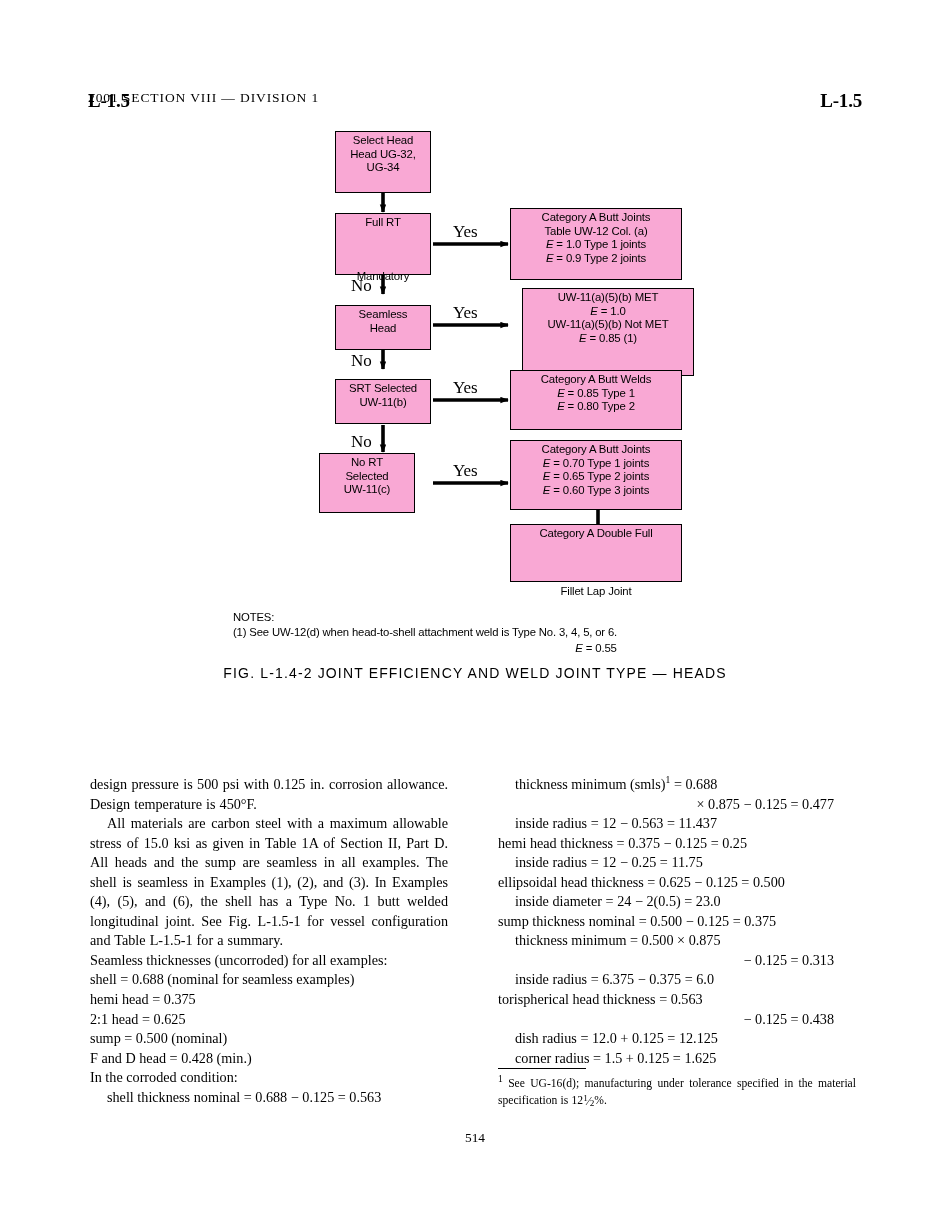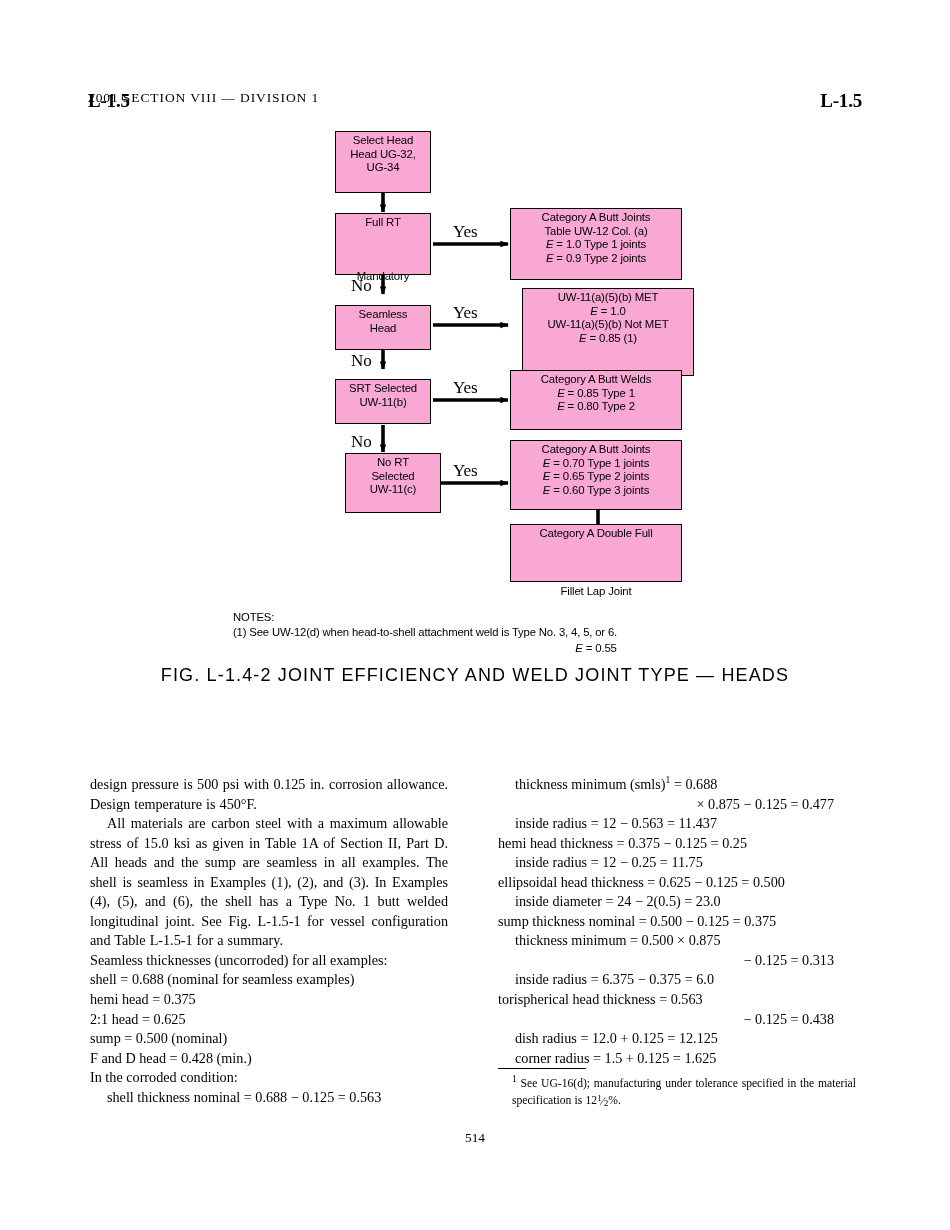--- a/index.html
+++ b/index.html
@@ -96,21 +96,21 @@
     letter-spacing: -0.15px;
   }
 
   #fig-caption {
     position: absolute;
     top: 665px;
     left: 0;
     width: 950px;
     text-align: center;
     font-family: "Liberation Sans", sans-serif;
-    font-size: 18px;
+    font-size: 14px;
     letter-spacing: 1.15px;
     white-space: nowrap;
   }
 
   
   .col {
     position: absolute;
     top: 775px;
     width: 358px;
     font-family: "Liberation Serif", serif;
@@ -146,21 +146,20 @@
   #footnote-rule {
     width: 88px;
     height: 0;
     border-top: 1px solid #000;
     margin-bottom: 7px;
   }
   #footnote .fn-text {
     text-align: justify;
     text-align-last: left;
     word-spacing: 0.4px;
-    margin-left: 14px;
   }
   .frac {
     display: inline-block;
     font-size: 9.2px;
     vertical-align: -0.12em;
     position: relative;
     top: -0.05em;
   }
   .frac .num { vertical-align: 0.42em; font-size: 9.2px; }
   .frac .den { vertical-align: -0.12em; font-size: 9.2px; }
@@ -226,21 +225,21 @@
   <div class="fbox" style="left:110px; top:180px; width:96px; height:45px;">
     <span class="ln">Seamless</span>
     <span class="ln">Head</span>
   </div>
 
   <div class="fbox" style="left:110px; top:254px; width:96px; height:45px;">
     <span class="ln">SRT Selected</span>
     <span class="ln">UW-11(b)</span>
   </div>
 
-  <div class="fbox" style="left:120px; top:328px; width:96px; height:60px;">
+  <div class="fbox" style="left:94px; top:328px; width:96px; height:60px;">
     <span class="ln">No RT</span>
     <span class="ln">Selected</span>
     <span class="ln">UW-11(c)</span>
   </div>
 
   <div class="fbox" style="left:285px; top:83px; width:172px; height:72px;">
     <span class="ln">Category A Butt Joints</span>
     <span class="ln">Table UW-12 Col. (a)</span>
     <span class="ln"><i class="ital">E</i> = 1.0 Type 1 joints</span>
     <span class="ln"><i class="ital">E</i> = 0.9 Type 2 joints</span>

